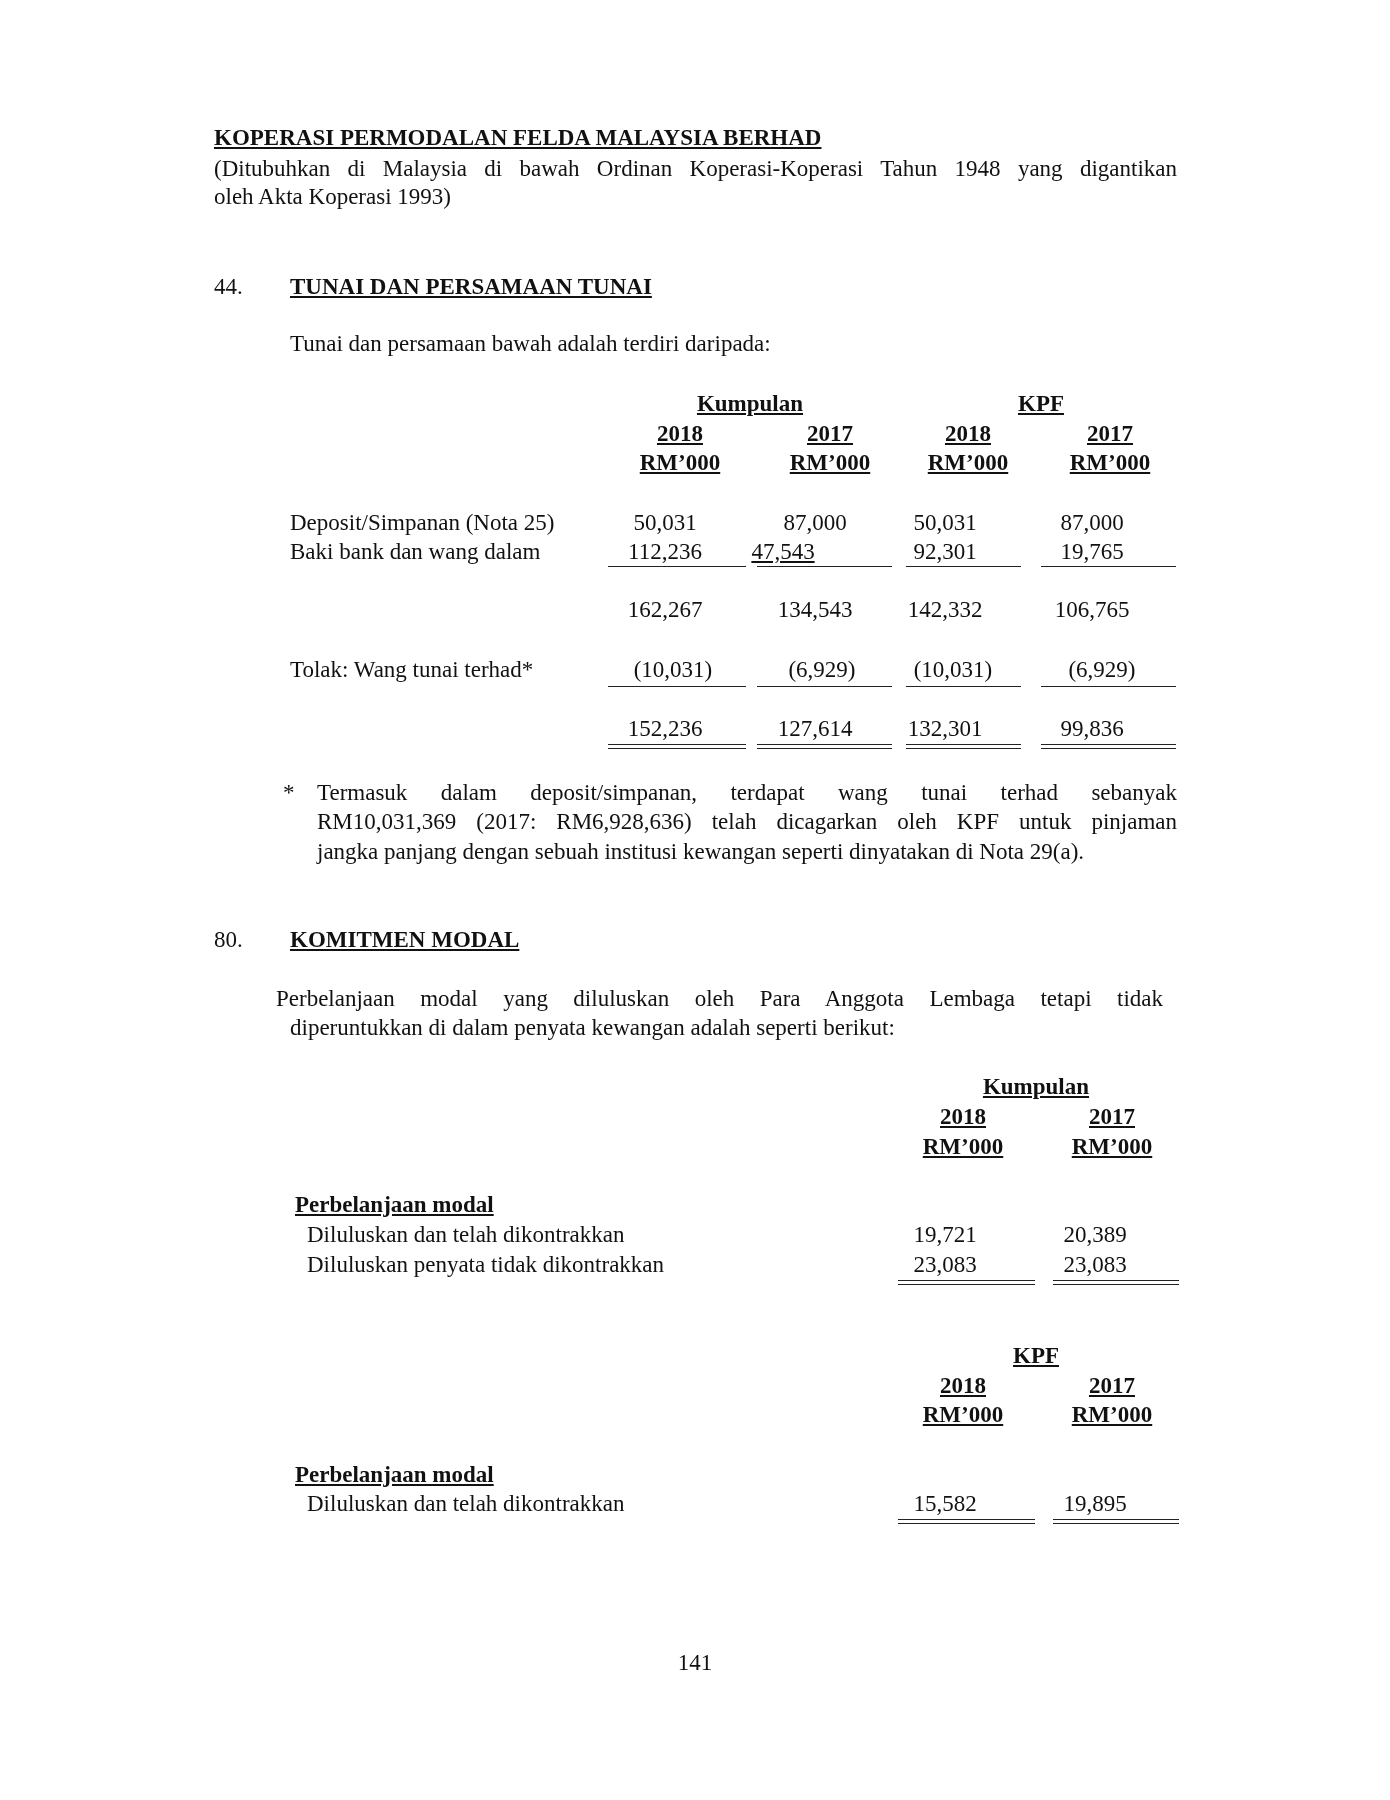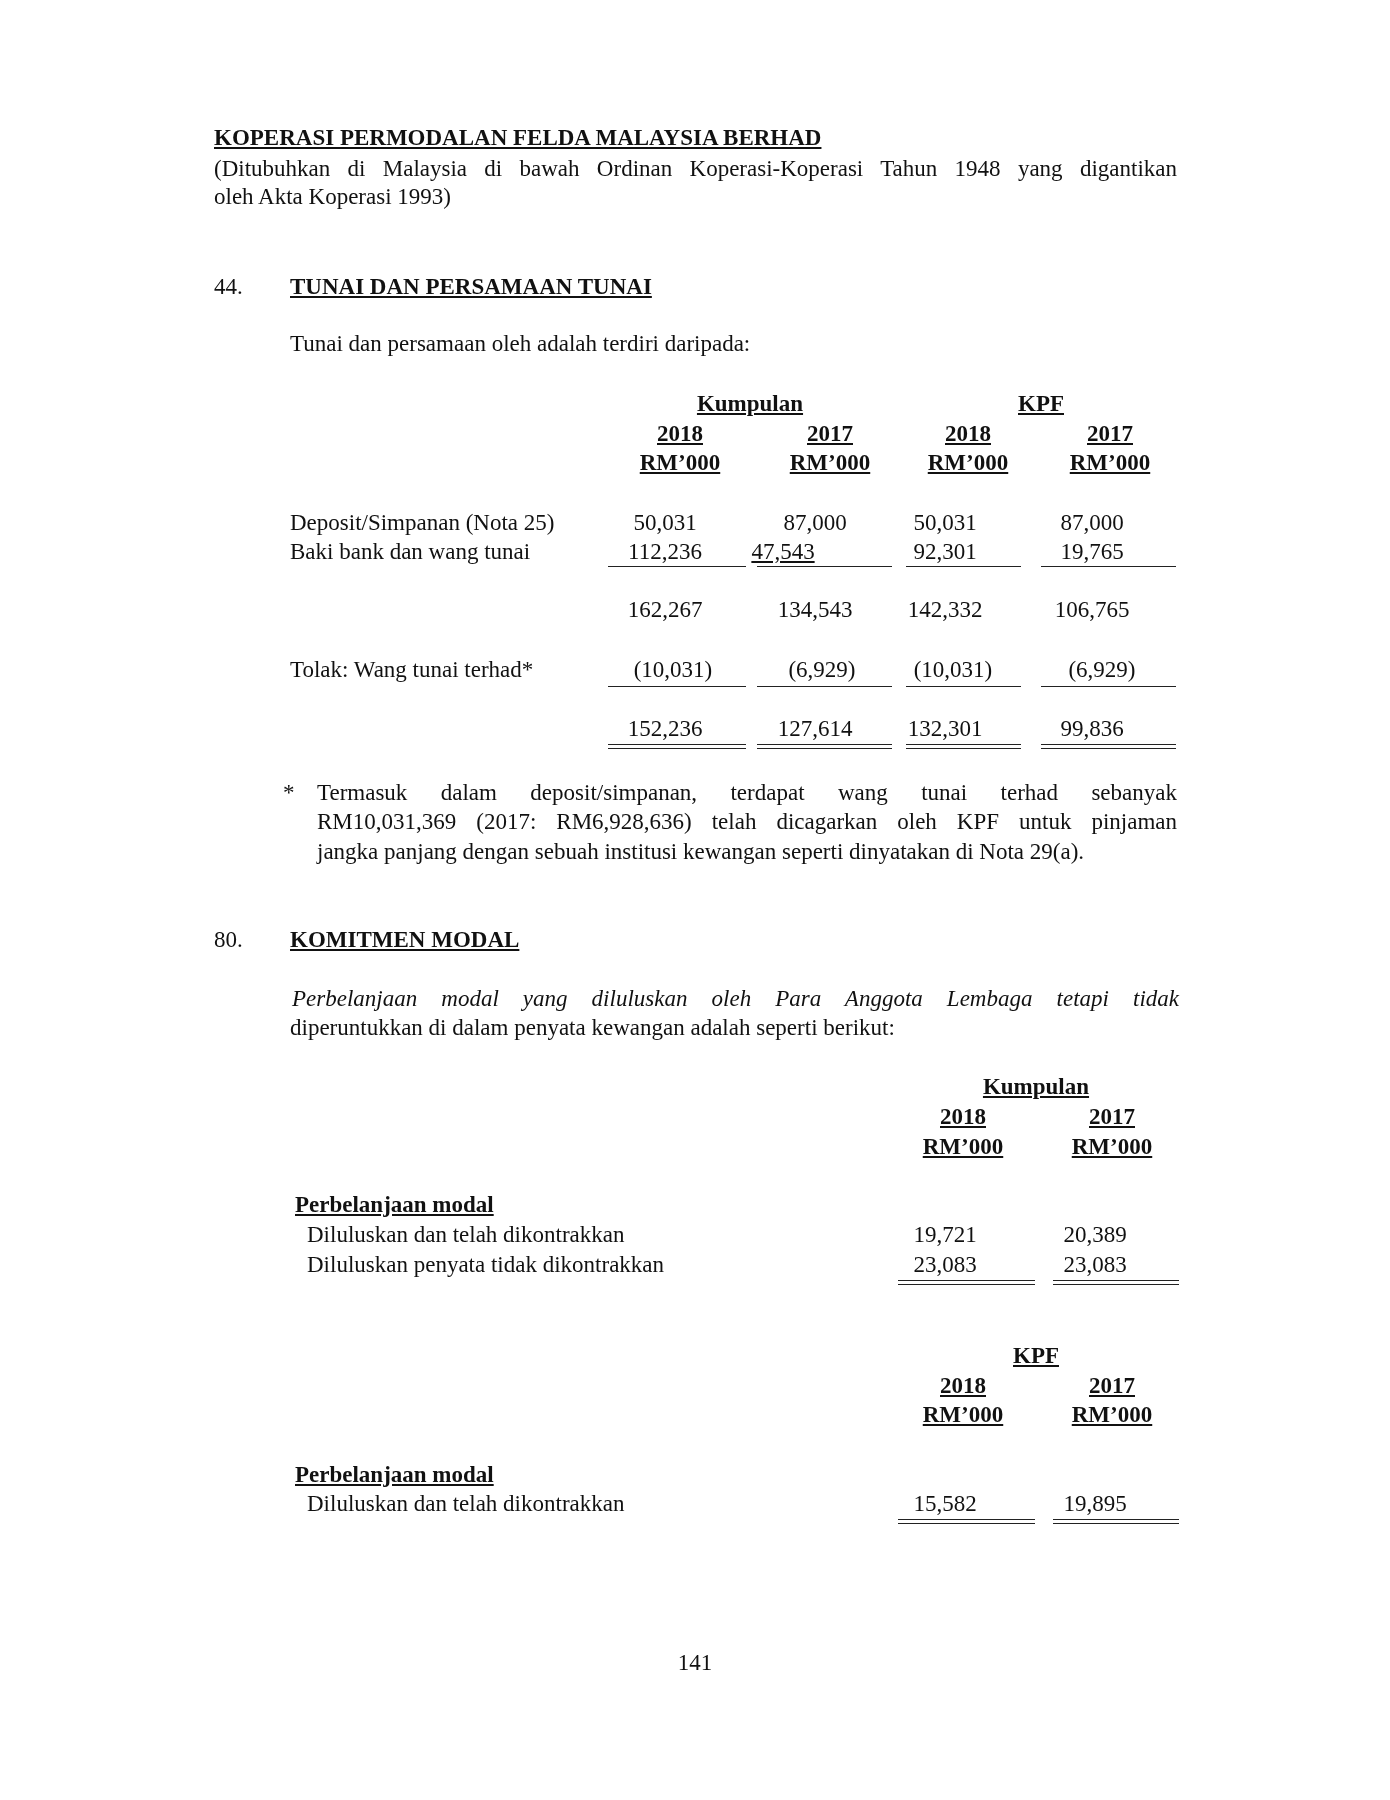--- a/index.html
+++ b/index.html
@@ -15,42 +15,42 @@
 </style>
 </head>
 <body>
 
 <div class="abs b" style="left:214px; top:124px;">KOPERASI PERMODALAN FELDA MALAYSIA BERHAD</div>
 <div class="abs justall" style="left:214px; top:155px; width:963px; text-align-last:justify;">(Ditubuhkan di Malaysia di bawah Ordinan Koperasi-Koperasi Tahun 1948 yang digantikan</div>
 <div class="abs" style="left:214px; top:183px;">oleh Akta Koperasi 1993)</div>
 
 <div class="abs" style="left:214px; top:273px;">44.</div>
 <div class="abs b" style="left:290px; top:273px;">TUNAI DAN PERSAMAAN TUNAI</div>
-<div class="abs" style="left:290px; top:330px;">Tunai dan persamaan oleh adalah terdiri daripada:</div>
+<div class="abs" style="left:290px; top:330px;">Tunai dan persamaan bawah adalah terdiri daripada:</div>
 
 <div class="abs b c" style="left:608px; top:390px; width:284px;">Kumpulan</div>
 <div class="abs b c" style="left:906px; top:390px; width:270px;">KPF</div>
 
 <div class="abs b c" style="left:620px; top:420px; width:120px;">2018</div>
 <div class="abs b c" style="left:770px; top:420px; width:120px;">2017</div>
 <div class="abs b c" style="left:908px; top:420px; width:120px;">2018</div>
 <div class="abs b c" style="left:1050px; top:420px; width:120px;">2017</div>
 
 <div class="abs b c" style="left:620px; top:449px; width:120px;">RM’000</div>
 <div class="abs b c" style="left:770px; top:449px; width:120px;">RM’000</div>
 <div class="abs b c" style="left:908px; top:449px; width:120px;">RM’000</div>
 <div class="abs b c" style="left:1050px; top:449px; width:120px;">RM’000</div>
 
 <div class="abs" style="left:290px; top:509px;">Deposit/Simpanan (Nota 25)</div>
 <div class="abs r" style="left:600px; top:509px; width:130px;">50,031</div>
 <div class="abs r" style="left:750px; top:509px; width:130px;">87,000</div>
 <div class="abs r" style="left:880px; top:509px; width:130px;">50,031</div>
 <div class="abs r" style="left:1027px; top:509px; width:130px;">87,000</div>
 
-<div class="abs" style="left:290px; top:538px;">Baki bank dan wang tunai</div>
+<div class="abs" style="left:290px; top:538px;">Baki bank dan wang dalam</div>
 <div class="abs r" style="left:600px; top:538px; width:130px;">112,236</div>
 <div class="abs r" style="left:718px; top:538px; width:130px;text-decoration:underline;">47,543</div>
 <div class="abs r" style="left:880px; top:538px; width:130px;">92,301</div>
 <div class="abs r" style="left:1027px; top:538px; width:130px;">19,765</div>
 
 <div class="line" style="left:608px; top:566px; width:138px;"></div>
 <div class="line" style="left:757px; top:566px; width:135px;"></div>
 <div class="line" style="left:906px; top:566px; width:115px;"></div>
 <div class="line" style="left:1041px; top:566px; width:135px;"></div>
 
@@ -80,21 +80,21 @@
 <div class="dline" style="left:906px; top:744px; width:115px;"></div>
 <div class="dline" style="left:1041px; top:744px; width:135px;"></div>
 
 <div class="abs" style="left:283px; top:779px;">*</div>
 <div class="abs justall" style="left:317px; top:779px; width:860px; text-align-last:justify;">Termasuk dalam deposit/simpanan, terdapat wang tunai terhad sebanyak</div>
 <div class="abs justall" style="left:317px; top:808px; width:860px; text-align-last:justify;">RM10,031,369 (2017: RM6,928,636) telah dicagarkan oleh KPF untuk pinjaman</div>
 <div class="abs" style="left:317px; top:838px;">jangka panjang dengan sebuah institusi kewangan seperti dinyatakan di Nota 29(a).</div>
 
 <div class="abs" style="left:214px; top:926px;">80.</div>
 <div class="abs b" style="left:290px; top:926px;">KOMITMEN MODAL</div>
-<div class="abs justall" style="left:292px; top:985px; width:887px; text-align-last:justify;font-style:italic;">Perbelanjaan modal yang diluluskan oleh Para Anggota Lembaga tetapi tidak</div>
+<div class="abs justall" style="left:276px; top:985px; width:887px; text-align-last:justify;">Perbelanjaan modal yang diluluskan oleh Para Anggota Lembaga tetapi tidak</div>
 <div class="abs" style="left:290px; top:1014px;">diperuntukkan di dalam penyata kewangan adalah seperti berikut:</div>
 
 <div class="abs b c" style="left:896px; top:1073px; width:280px;">Kumpulan</div>
 <div class="abs b c" style="left:903px; top:1103px; width:120px;">2018</div>
 <div class="abs b c" style="left:1052px; top:1103px; width:120px;">2017</div>
 <div class="abs b c" style="left:903px; top:1133px; width:120px;">RM’000</div>
 <div class="abs b c" style="left:1052px; top:1133px; width:120px;">RM’000</div>
 
 <div class="abs b" style="left:295px; top:1191px;">Perbelanjaan modal</div>
 <div class="abs" style="left:307px; top:1221px;">Diluluskan dan telah dikontrakkan</div>

